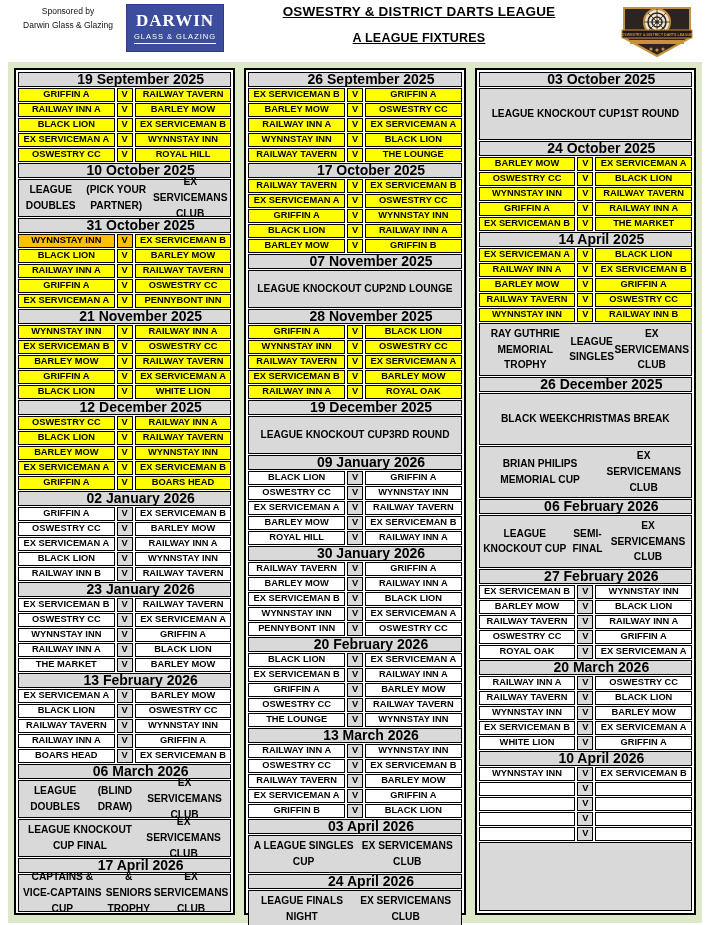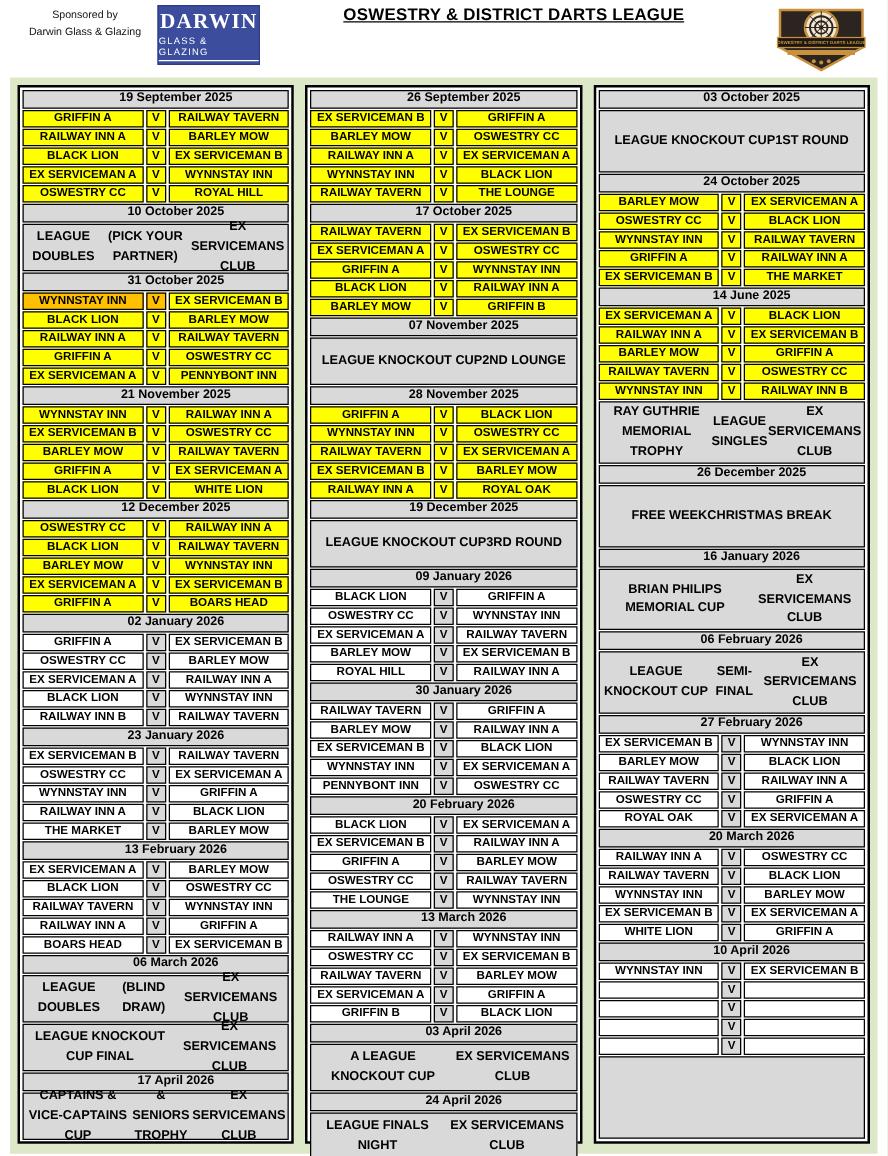--- a/index.html
+++ b/index.html
@@ -12,21 +12,21 @@
   }
   
   .header {
     height:62px; display:flex; 
     padding:4px 10px 2px 14px; background:#ffffff;
   }
   .sponsor-text {
     font-size:8.5px; color:#111; text-align:center; line-height:1.7; width:108px;
   }
   .darwin-logo {
-    width:82px; height:48px; background:#3d4d9e; color:#fff;
+    width:98px; height:48px; background:#3d4d9e; color:#fff;
     display:flex; flex-direction:column; align-items:center; justify-content:center;
     margin-left:4px; border:1px solid #2e3c85;
   }
   .darwin-logo .darwin-name {
     font-family:"Liberation Serif", serif; font-weight:bold; font-size:17px; letter-spacing:1px; line-height:1;
   }
   .darwin-logo .darwin-sub {
     font-size:7.5px; letter-spacing:1px; margin-top:3px; padding-bottom:2px; border-bottom:1px solid #fff;
   }
   .titles { flex:1; text-align:center; padding-bottom:4px; }
@@ -44,21 +44,21 @@
     margin:0 8px; height:861px; background:#dde8c9;
     padding:6px 6px 8px 6px;
     display:flex; gap:9px; align-items:stretch;
   }
   .column {
     flex:1; border:2px solid #000; background:#fff; padding:2px;
     display:flex; flex-direction:column;
   }
   .date-bar {
     border:1.5px solid #000; background:#d9d9d9;
-    font-size:10px; font-weight:bold; text-align:center;
+    font-size:14px; font-weight:bold; text-align:center;
     line-height:12px; height:15px; flex:0 0 auto; margin-bottom:1px;
     white-space:nowrap; overflow:hidden;padding-left:32px;
   }
   .fixture-row { display:flex; gap:2px; margin-bottom:1px; flex:0 0 auto; }
   .cell {
     border:1.5px solid #000; height:14px; line-height:11px;
     font-size:9.3px; font-weight:bold; text-align:center;
     white-space:nowrap; overflow:hidden;
   }
   .cell.home, .cell.away { flex:1 1 0; }
@@ -87,20 +87,21 @@
   <div class="sponsor-text">
     <div>Sponsored by</div>
     <div>Darwin Glass &amp; Glazing</div>
   </div>
   <div class="darwin-logo">
     <div class="darwin-name">DARWIN</div>
     <div class="darwin-sub">GLASS &amp; GLAZING</div>
   </div>
   <div class="titles">
     <div class="main-title">OSWESTRY &amp; DISTRICT DARTS LEAGUE</div>
+    <div class="sub-title">A LEAGUE FIXTURES</div>
   </div>
   <div class="badge">
     <svg width="82" height="56" viewBox="0 0 82 56">
       <polygon points="8,4 74,4 74,34 41,52 8,34" fill="#2b2420" stroke="#c9913e" stroke-width="2"></polygon>
       <polygon points="12,7 70,7 70,24 12,24" fill="#2b2420"></polygon>
       <circle cx="41" cy="18" r="13" fill="#f0e6d2" stroke="#c9913e" stroke-width="2"></circle>
       <circle cx="41" cy="18" r="9" fill="none" stroke="#2b2420" stroke-width="1.5"></circle>
       <circle cx="41" cy="18" r="5" fill="none" stroke="#2b2420" stroke-width="1.5"></circle>
       <circle cx="41" cy="18" r="1.8" fill="#2b2420"></circle>
       <path d="M41 5 L41 31 M28 18 L54 18 M32 9 L50 27 M50 9 L32 27" stroke="#2b2420" stroke-width="0.8"></path>
@@ -509,21 +510,21 @@
         <div class="cell vs">V</div>
         <div class="cell away">GRIFFIN A</div>
       </div>
       <div class="fixture-row shade-white">
         <div class="cell home">GRIFFIN B</div>
         <div class="cell vs">V</div>
         <div class="cell away">BLACK LION</div>
       </div>
       <div class="date-bar">03 April 2026</div>
       <div class="event-body">
-        <div>A LEAGUE KNOCKOUT CUP</div>
+        <div>A LEAGUE SINGLES CUP</div>
         <div>EX SERVICEMANS CLUB</div>
       </div>
       <div class="date-bar">24 April 2026</div>
       <div class="event-body">
         <div>LEAGUE FINALS NIGHT</div>
         <div>EX SERVICEMANS CLUB</div>
       </div>
     </div>
     <div class="column">
       <div class="date-bar">03 October 2025</div>
@@ -550,21 +551,21 @@
       <div class="fixture-row shade-yellow">
         <div class="cell home">GRIFFIN A</div>
         <div class="cell vs">V</div>
         <div class="cell away">RAILWAY INN A</div>
       </div>
       <div class="fixture-row shade-yellow">
         <div class="cell home">EX SERVICEMAN B</div>
         <div class="cell vs">V</div>
         <div class="cell away">THE MARKET</div>
       </div>
-      <div class="date-bar">14 June 2025</div>
+      <div class="date-bar">14 April 2025</div>
       <div class="fixture-row shade-yellow">
         <div class="cell home">EX SERVICEMAN A</div>
         <div class="cell vs">V</div>
         <div class="cell away">BLACK LION</div>
       </div>
       <div class="fixture-row shade-yellow">
         <div class="cell home">RAILWAY INN A</div>
         <div class="cell vs">V</div>
         <div class="cell away">EX SERVICEMAN B</div>
       </div>
@@ -583,24 +584,23 @@
         <div class="cell vs">V</div>
         <div class="cell away">RAILWAY INN B</div>
       </div>
       <div class="event-body">
         <div>RAY GUTHRIE MEMORIAL TROPHY</div>
         <div>LEAGUE SINGLES</div>
         <div>EX SERVICEMANS CLUB</div>
       </div>
       <div class="date-bar">26 December 2025</div>
       <div class="event-body">
-        <div>FREE WEEK</div>
+        <div>BLACK WEEK</div>
         <div>CHRISTMAS BREAK</div>
       </div>
-      <div class="date-bar">16 January 2026</div>
       <div class="event-body">
         <div>BRIAN PHILIPS MEMORIAL CUP</div>
         <div>EX SERVICEMANS CLUB</div>
       </div>
       <div class="date-bar">06 February 2026</div>
       <div class="event-body">
         <div>LEAGUE KNOCKOUT CUP</div>
         <div>SEMI-FINAL</div>
         <div>EX SERVICEMANS CLUB</div>
       </div>

